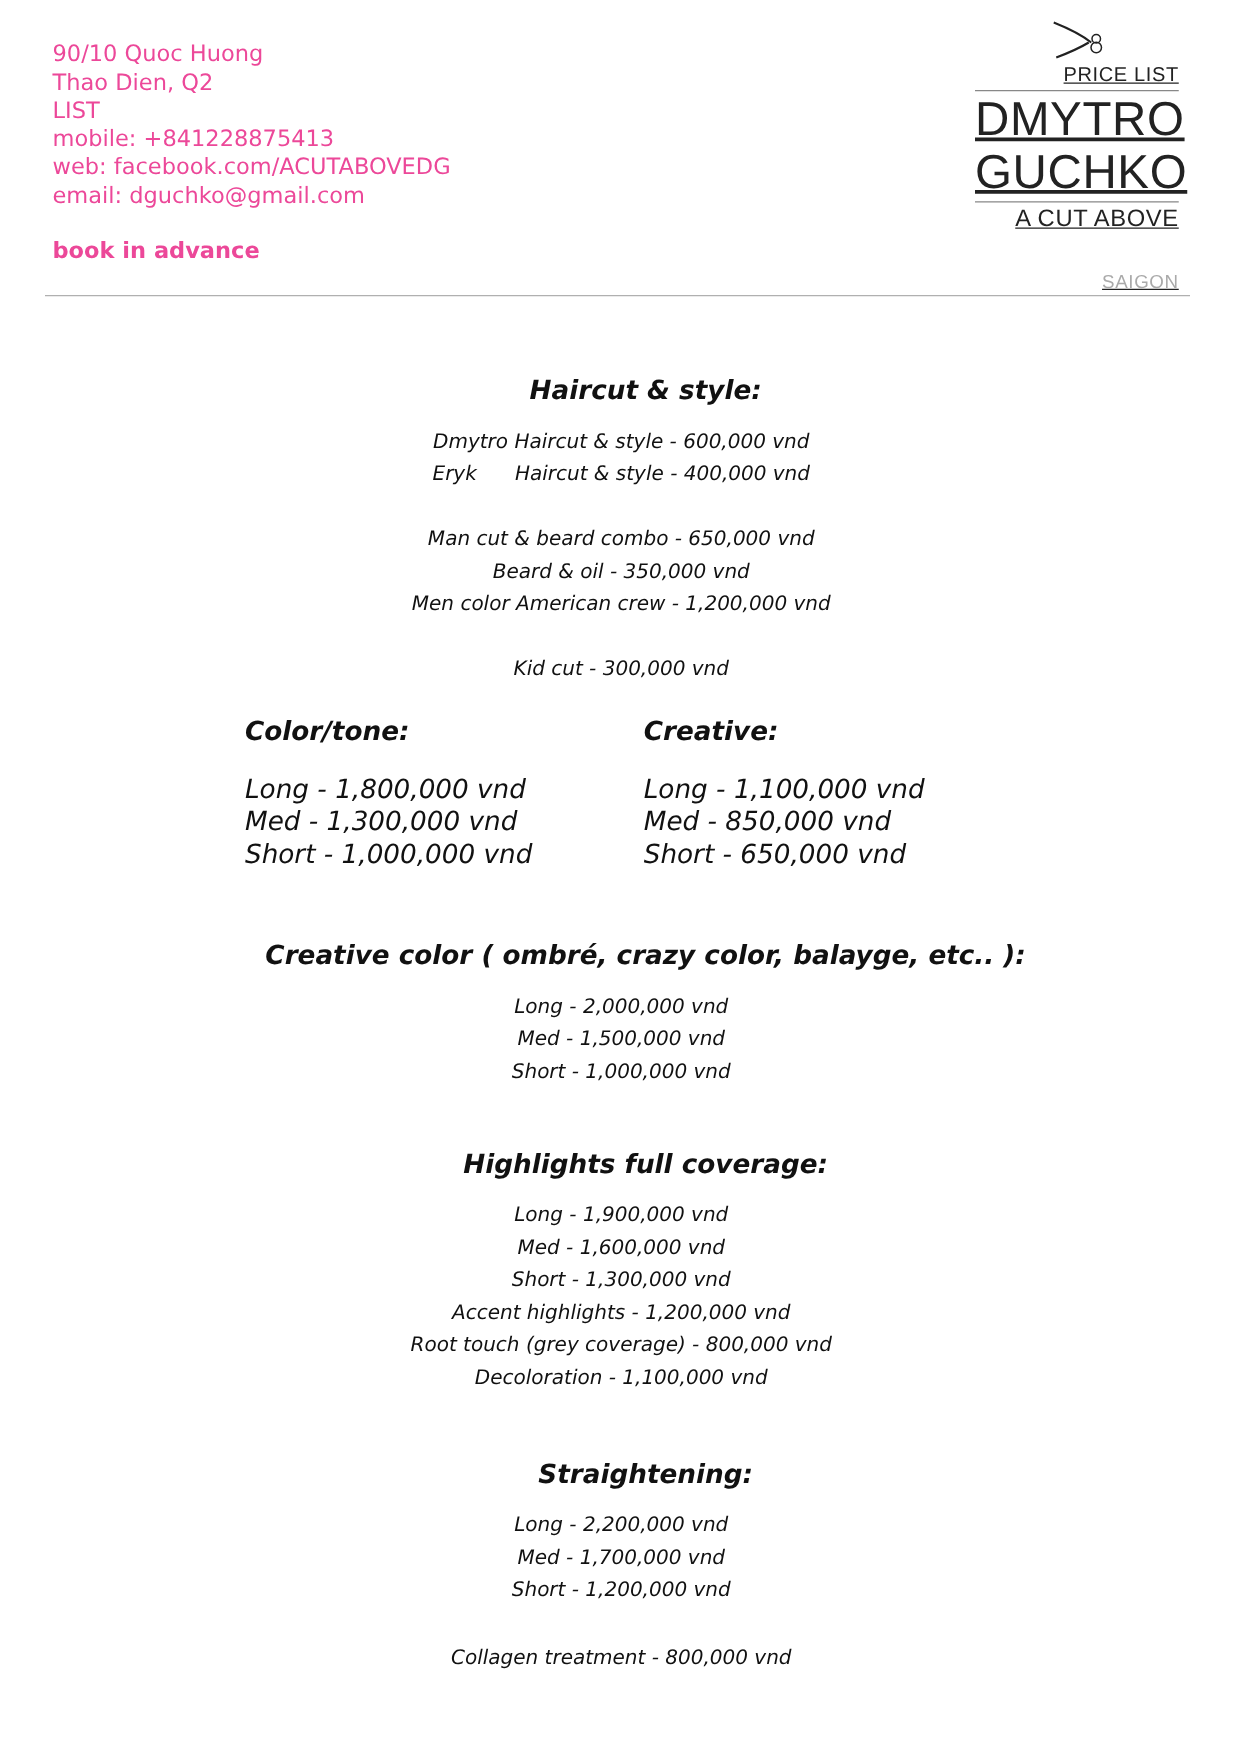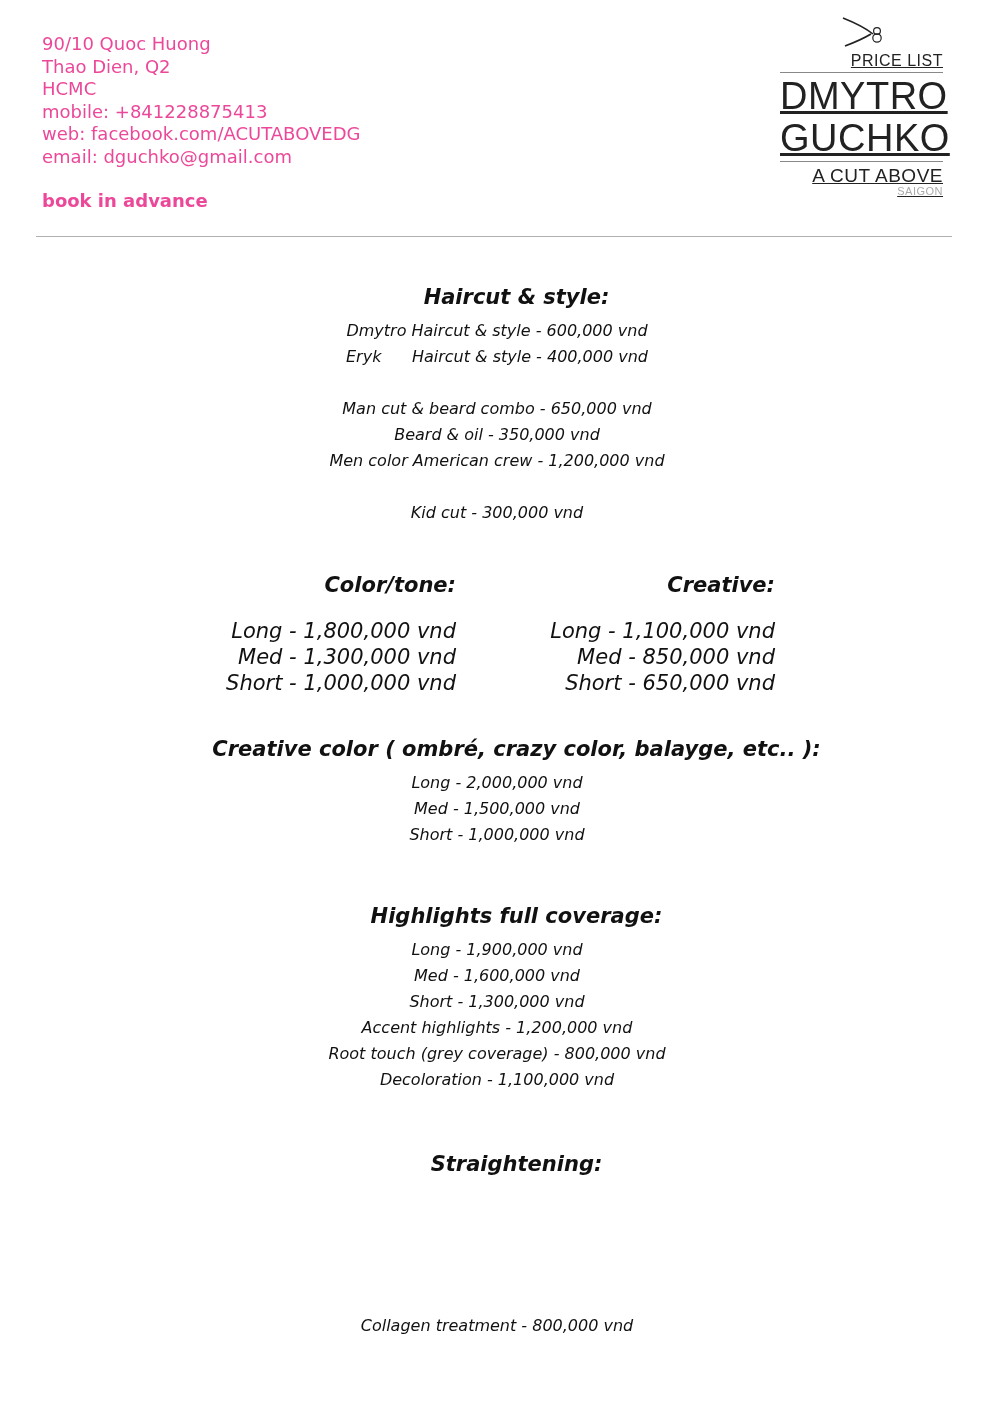--- a/index.html
+++ b/index.html
@@ -16,44 +16,44 @@
 
   .logo {
     position: absolute; left: 780px; top: 14px; width: 163px;
     text-align: right; font-family: "Liberation Sans", sans-serif; color: #222; text-decoration: underline;
   }
   .logo svg { display: block; margin: 0 auto; }
   .logo .price { font-size: 16px; letter-spacing: 0.5px; margin-top: 4px; line-height: 18px; }
   .logo .rule { height: 1px; background: #888; margin: 2px 0; }
   .logo .name { font-size: 38px; line-height: 42px; letter-spacing: 0.5px; font-weight: 300; }
   .logo .sub { font-size: 19px; line-height: 20px; letter-spacing: 0.5px; margin-top: 4px; }
-  .logo .city { font-size: 11px; color: #aaa; letter-spacing: 0.5px; line-height: 11px; }
+  .logo .city { font-size: 15px; color: #aaa; letter-spacing: 0.5px; line-height: 11px; margin-top: 34px; }
 
   .divider { position: absolute; left: 36px; top: 236px; width: 916px; height: 1px; background: #b0b0b0; }
 
   .sec { position: absolute; left: 0; width: 994px; text-align: center; }
   .sec h2 {
-    margin: 0; font-size: 21px; font-weight: bold; font-style: italic; line-height: 26px; padding-left: 39px;
+    margin: 15px; font-size: 21px; font-weight: bold; font-style: italic; line-height: 26px; padding-left: 39px;
   }
   .sec .items { margin-top: 8px; }
   .sec .item { display: block; font-size: 16px; font-style: italic; line-height: 26px; white-space: pre; }
   .gap { display: block; height: 26px; }
 
-  .col { position: absolute; text-align: right; }
+  .col { position: absolute; text-align: left; }
   .col h2 { margin: 0; font-size: 21px; font-weight: bold; font-style: italic; line-height: 26px; }
   .col .items { margin-top: 20px; }
   .col .item { display: block; font-size: 21px; font-style: italic; line-height: 26px; white-space: nowrap; }
 </style>
 </head>
 <body>
 
 <div class="contact">
   <span class="line">90/10 Quoc Huong</span>
   <span class="line">Thao Dien, Q2</span>
-  <span class="line">HCMC</span>
+  <span class="line">LIST</span>
   <span class="line">mobile: +841228875413</span>
   <span class="line">web: facebook.com/ACUTABOVEDG</span>
   <span class="line">email: dguchko@gmail.com</span>
   <span class="book">book in advance</span>
 </div>
 
 <div class="logo">
   <svg width="50" height="34" viewBox="0 0 50 34">
     <path d="M6 4 Q26 12 36 20" stroke="#222" stroke-width="1.6" fill="none"></path>
     <path d="M8 32 Q24 26 34 20" stroke="#222" stroke-width="1.8" fill="none"></path>
@@ -119,17 +119,22 @@
     <span class="item">Med - 1,600,000 vnd</span>
     <span class="item">Short - 1,300,000 vnd</span>
     <span class="item">Accent highlights - 1,200,000 vnd</span>
     <span class="item">Root touch (grey coverage) - 800,000 vnd</span>
     <span class="item">Decoloration - 1,100,000 vnd</span>
   </div>
 </div>
 
 <div class="sec" style="top:1151px;">
   <h2>Straightening:</h2>
+  <div class="items">
+    <span class="item">Long - 2,200,000 vnd</span>
+    <span class="item">Med - 1,700,000 vnd</span>
+    <span class="item">Short - 1,200,000 vnd</span>
+  </div>
 </div>
 
 <div class="sec" style="top:1313px;">
   <span class="item">Collagen treatment - 800,000 vnd</span>
 </div>
 
 </body></html>

